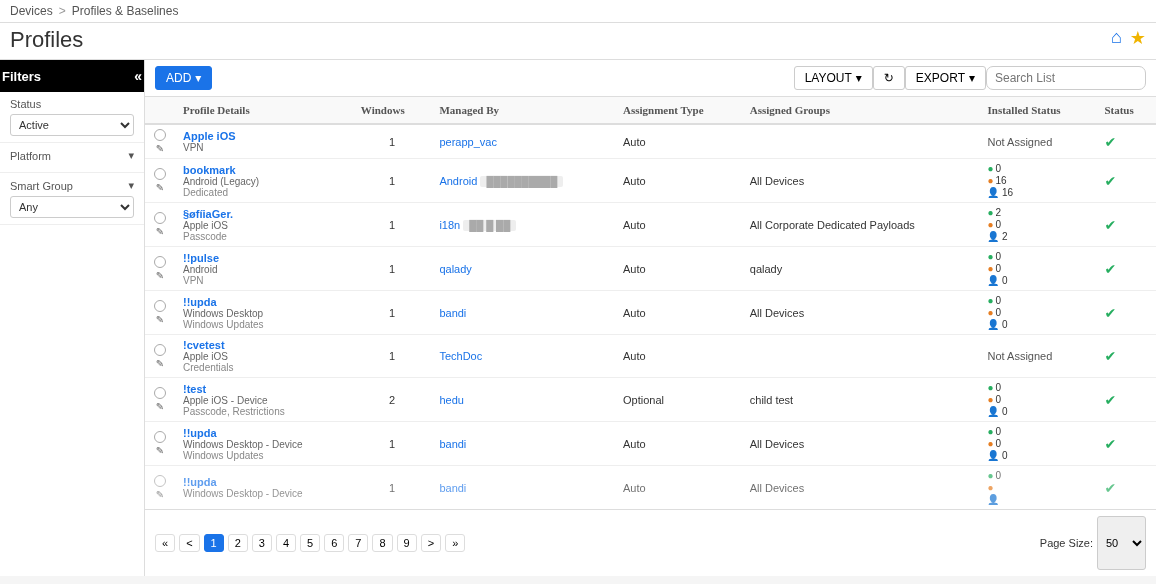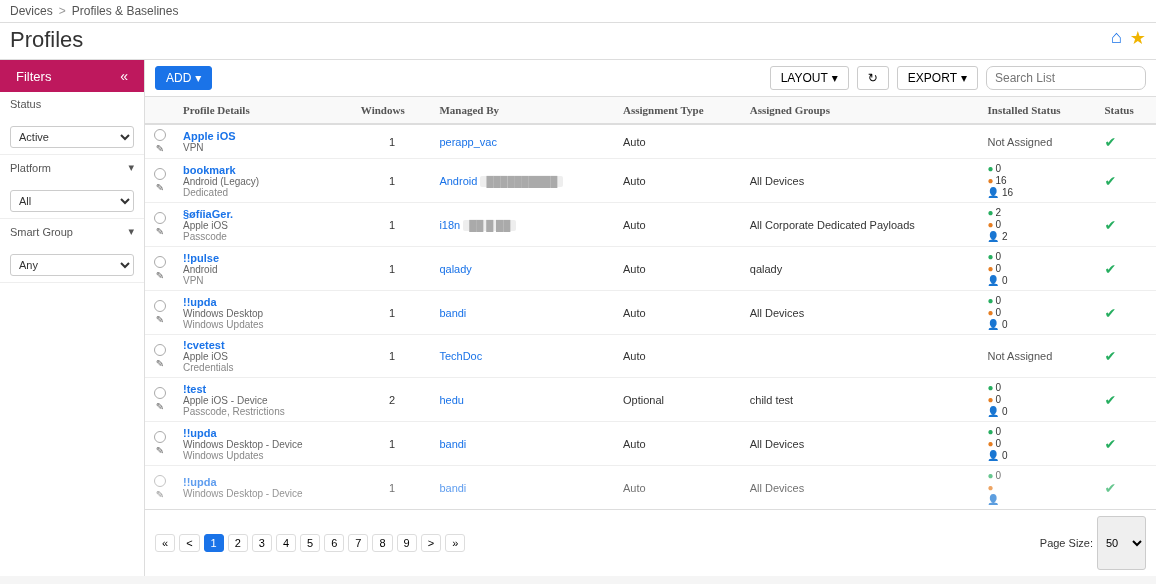--- a/index.html
+++ b/index.html
@@ -11,28 +11,28 @@
     .breadcrumb-link { color: #1a73e8; text-decoration: none; }
 
     .page-header { background: #fff; padding: 4px 10px 6px 10px; border-bottom: 1px solid #ddd; display: flex; align-items: flex-start; justify-content: space-between; }
     .page-title { font-size: 22px; font-weight: 300; color: #333; }
     .header-icons { display: flex; gap: 8px; }
     .header-icon { font-size: 18px; color: #1a73e8; cursor: pointer; }
 
     .main-layout { display: flex; height: calc(584px - 68px); overflow: hidden; }
 
     .sidebar { width: 145px; background: #fff; border-right: 1px solid #ddd; flex-shrink: 0; }
-    .sidebar-header { background: #be185d; color: #fff; padding: 8px 16px; display: flex; align-items: center; justify-content: space-between; font-size: 13px; font-weight: normal; }
+    .sidebar-header { background: #000000; color: #fff; padding: 8px 2px; display: flex; align-items: center; justify-content: space-between; font-size: 13px; font-weight: bold; }
     .sidebar-chevron { font-size: 14px; cursor: pointer; }
     .filter-group { padding: 6px 10px; border-bottom: 1px solid #eee; }
     .filter-label { font-size: 11px; color: #555; margin-bottom: 4px; display: flex; align-items: center; justify-content: space-between; }
-    .filter-select { width: 100%; border: 1px solid #ccc; border-radius: 3px; padding: 3px 4px; font-size: 11px; background: #fff; color: #333; margin-top: 12px; }
+    .filter-select { width: 100%; border: 1px solid #ccc; border-radius: 3px; padding: 3px 4px; font-size: 11px; background: #fff; color: #333; }
 
     .content { flex: 1; display: flex; flex-direction: column; overflow: hidden; }
-    .toolbar { background: #fff; padding: 6px 10px; border-bottom: 1px solid #ddd; display: flex; align-items: center; gap: 8px; }
+    .toolbar { background: #fff; padding: 6px 10px; border-bottom: 1px solid #ddd; display: flex; align-items: center; }
     .btn { border: 1px solid #ccc; border-radius: 3px; padding: 4px 10px; font-size: 12px; cursor: pointer; background: #fff; display: inline-flex; align-items: center; gap: 4px; }
     .btn-add { background: #1a73e8; color: #fff; border-color: #1a73e8; }
     .spacer { flex: 1; }
     .search-input { border: 1px solid #ccc; border-radius: 7px; padding: 4px 8px; font-size: 12px; width: 160px; }
 
     .table-container { flex: 1; overflow-y: auto; }
     table { width: 100%; border-collapse: collapse; background: #fff; }
     thead tr { background: #f9f9f9; border-bottom: 2px solid #ddd; }
     th { padding: 7px 8px; text-align: left; font-size: 11px; font-weight: bold; color: #555; white-space: nowrap; border-bottom: 1px solid #ddd; font-family: Liberation Serif, serif; }
     td { padding: 4px 8px; font-size: 11px; vertical-align: middle; border-bottom: 1px solid #eee; }
@@ -89,26 +89,20 @@
       <select class="filter-select">
         <option>Active</option>
         <option>Inactive</option>
       </select>
     </div>
     <div class="filter-group">
       <div class="filter-label">
         <span>Platform</span>
         <span>▾</span>
       </div>
-      <select class="filter-select">
-        <option>All</option>
-        <option>iOS</option>
-        <option>Android</option>
-        <option>Windows</option>
-      </select>
     </div>
     <div class="filter-group">
       <div class="filter-label">
         <span>Smart Group</span>
         <span>▾</span>
       </div>
       <select class="filter-select">
         <option>Any</option>
       </select>
     </div>

